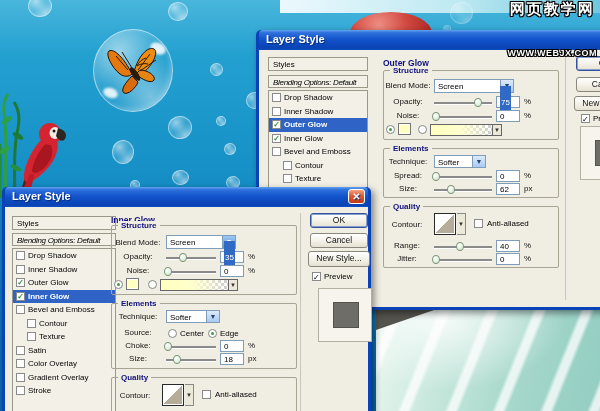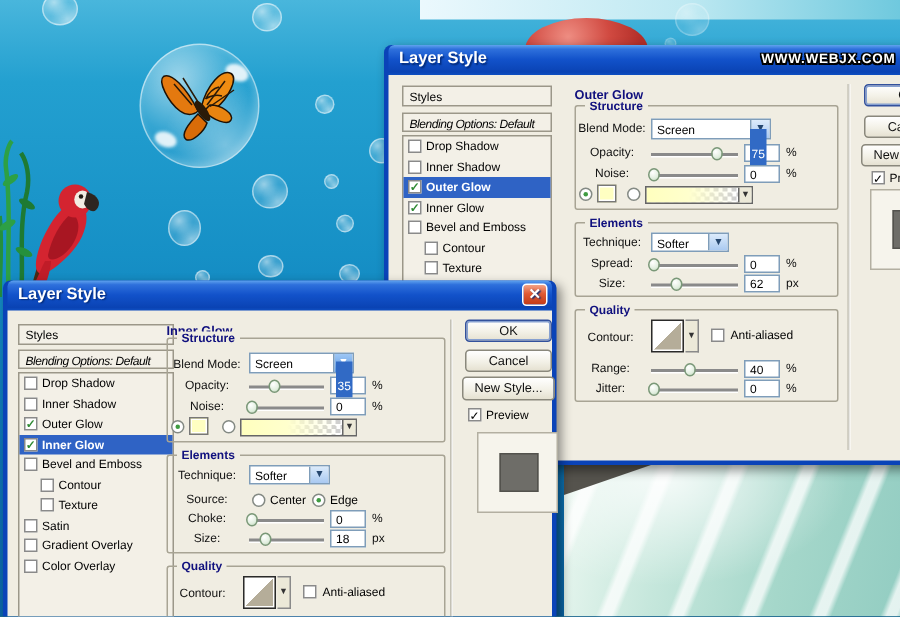--- a/index.html
+++ b/index.html
@@ -158,20 +158,21 @@
 
   <div class="dome-clip">
       <div class="dome"></div>
     </div>
 
   <div class="sea">
     <div class="sea-wedge"></div>
   </div>
 
   <div class="watermark">
+    <div class="wm1">网页教学网</div>
     <div class="wm2">www.webjx.com</div>
   </div>
 
   <div class="dialog" style="left:256px;top:30px;width:420px;z-index:5">
     <div class="titlebar">
       <span>Layer Style</span>
       
     </div>
     <div class="body" style="height:257px">
 
@@ -322,25 +323,29 @@
         <div class="sr ind">
             <span class="cbx"></span>
             <span>Texture</span>
           </div>
         <div class="sr">
             <span class="cbx"></span>
             <span>Satin</span>
           </div>
         <div class="sr">
             <span class="cbx"></span>
+            <span>Color Overlay</span>
+          </div>
+        <div class="sr">
+            <span class="cbx"></span>
             <span>Gradient Overlay</span>
           </div>
         <div class="sr">
             <span class="cbx"></span>
-            <span>Color Overlay</span>
+            <span>Stroke</span>
           </div>
       </div>
 
       <div class="ptitle" style="left:106px;top:8px">Inner Glow</div>
 
       <div class="grp" style="left:106px;top:18px;width:186px;height:70px">
         <span class="legend">Structure</span>
         <span class="lab" style="left:0;top:12px;width:52px">Blend Mode:</span>
         <span class="dd" style="left:54px;top:9px;width:70px;height:14px"><span>Screen</span><span class="dd-btn hl">▼</span></span>
         <span class="lab" style="left:0;top:26px;width:52px">Opacity:</span>

